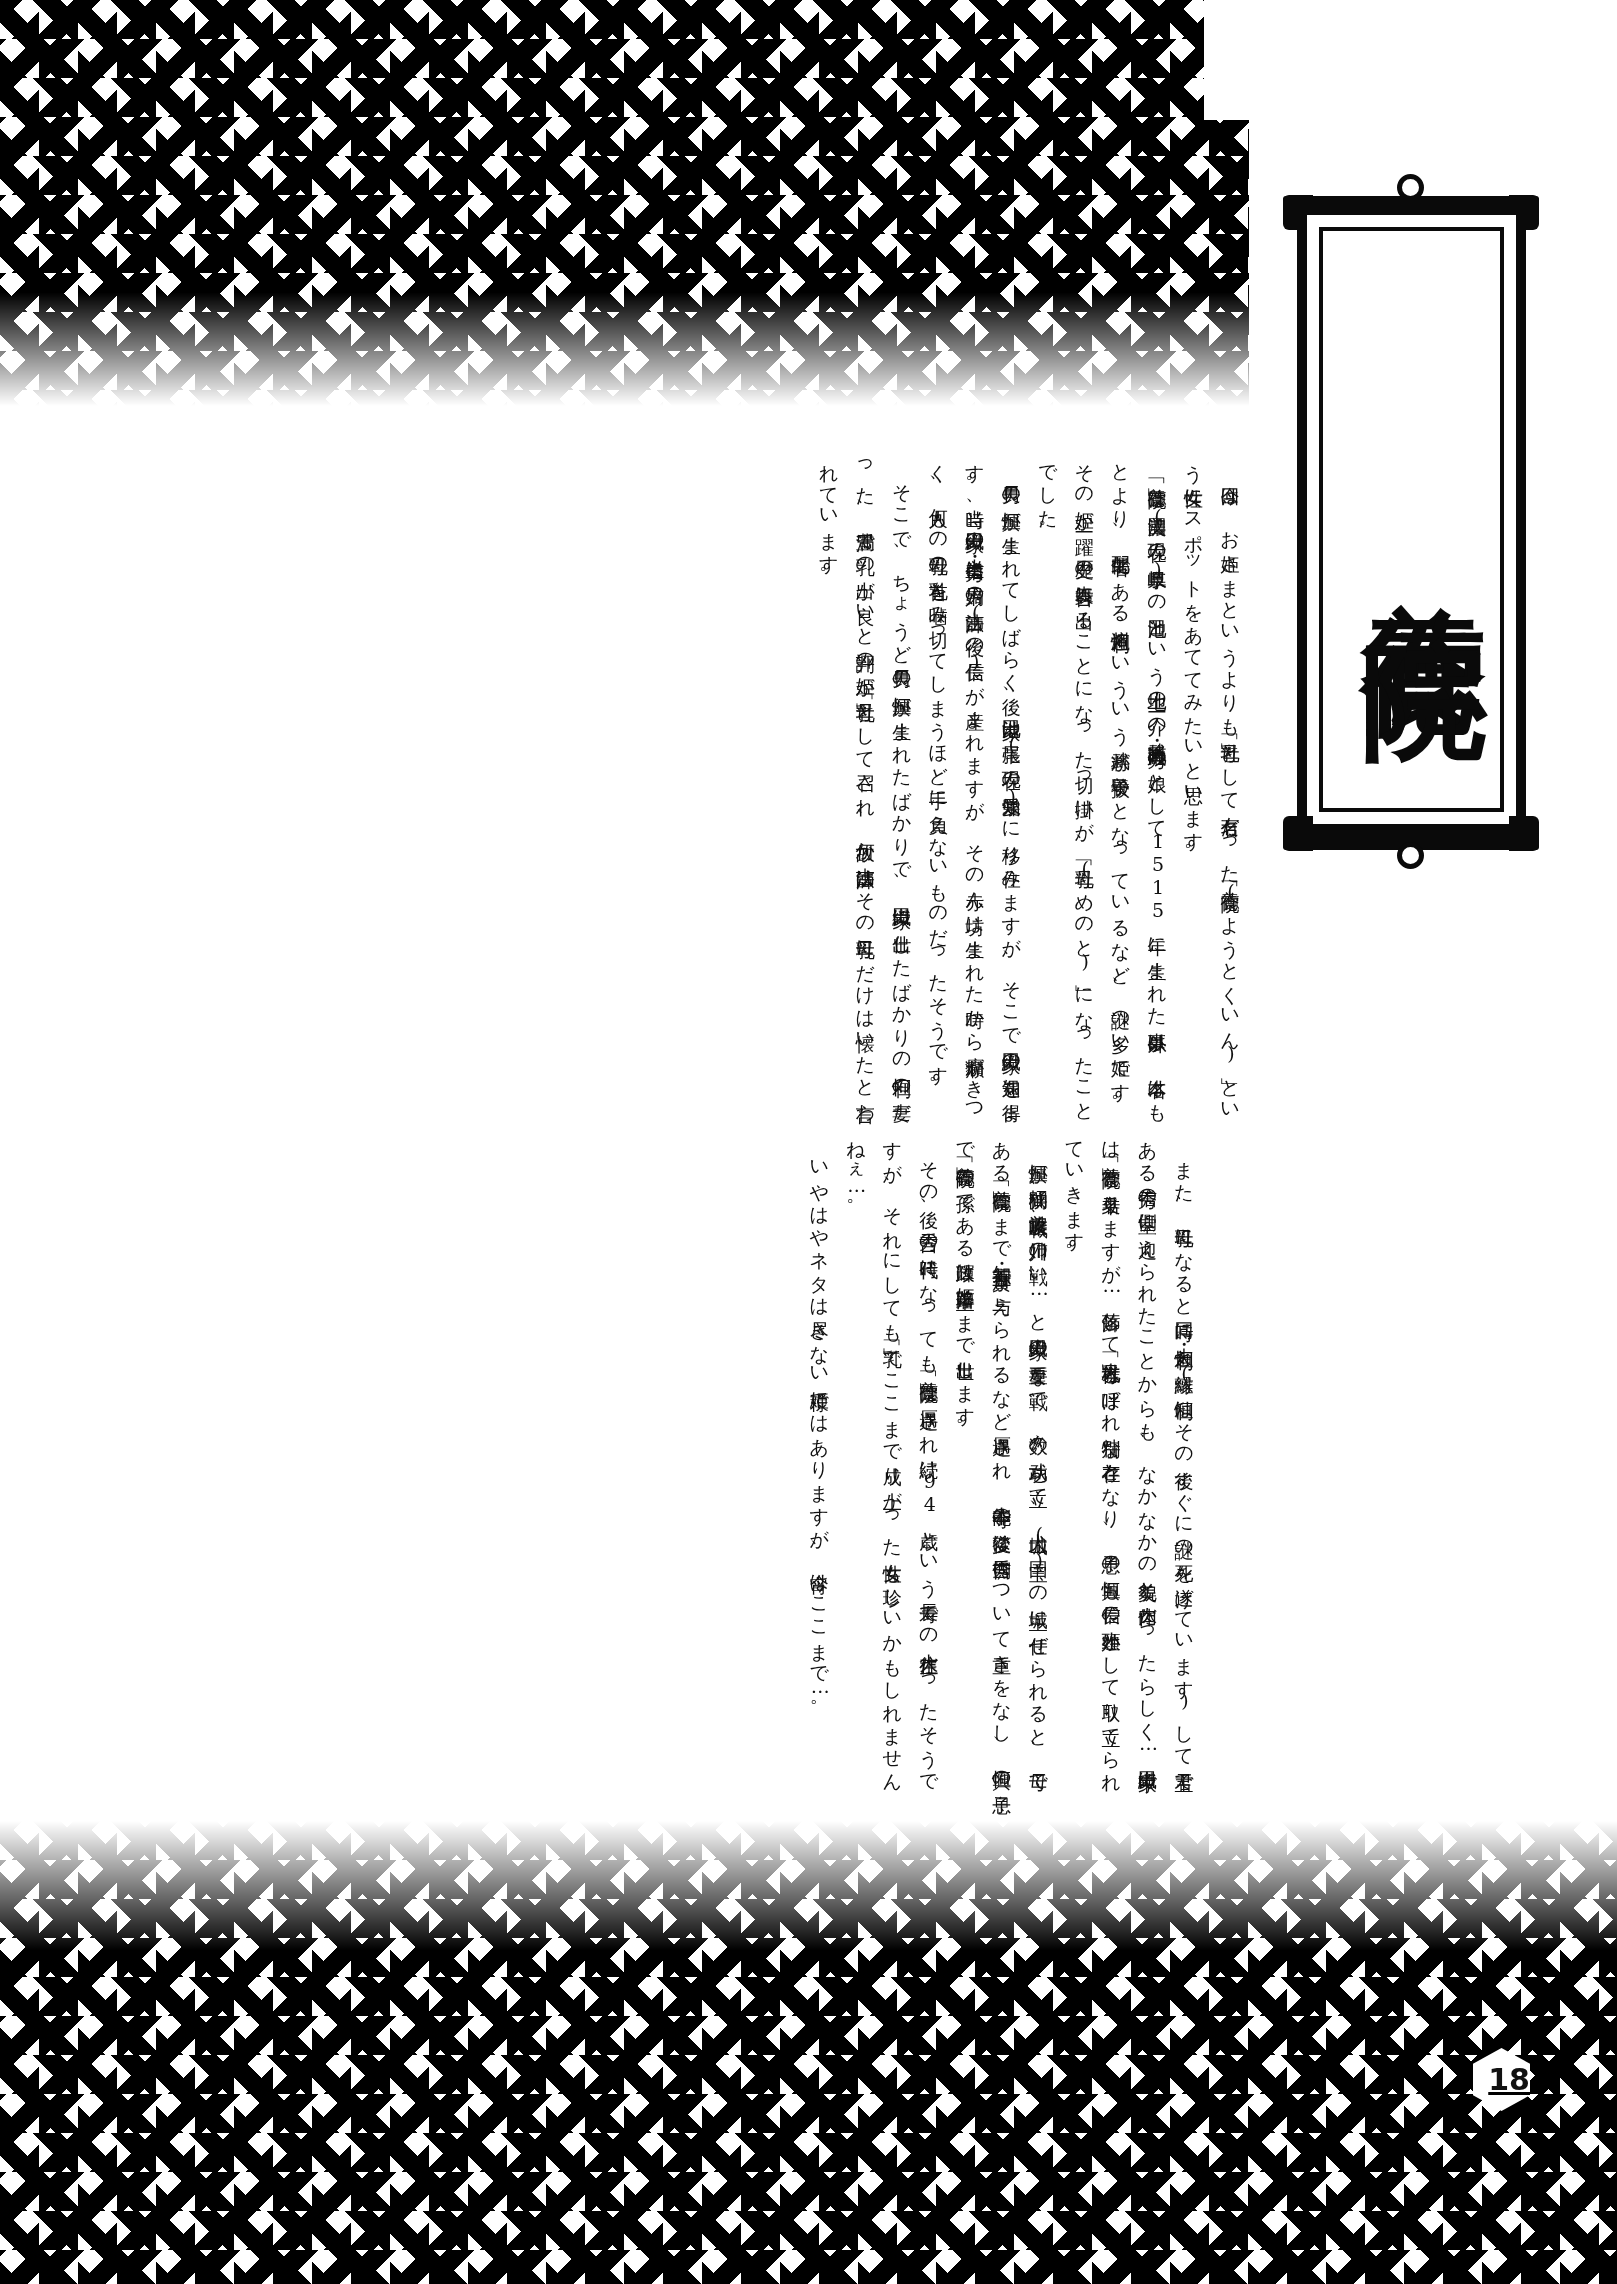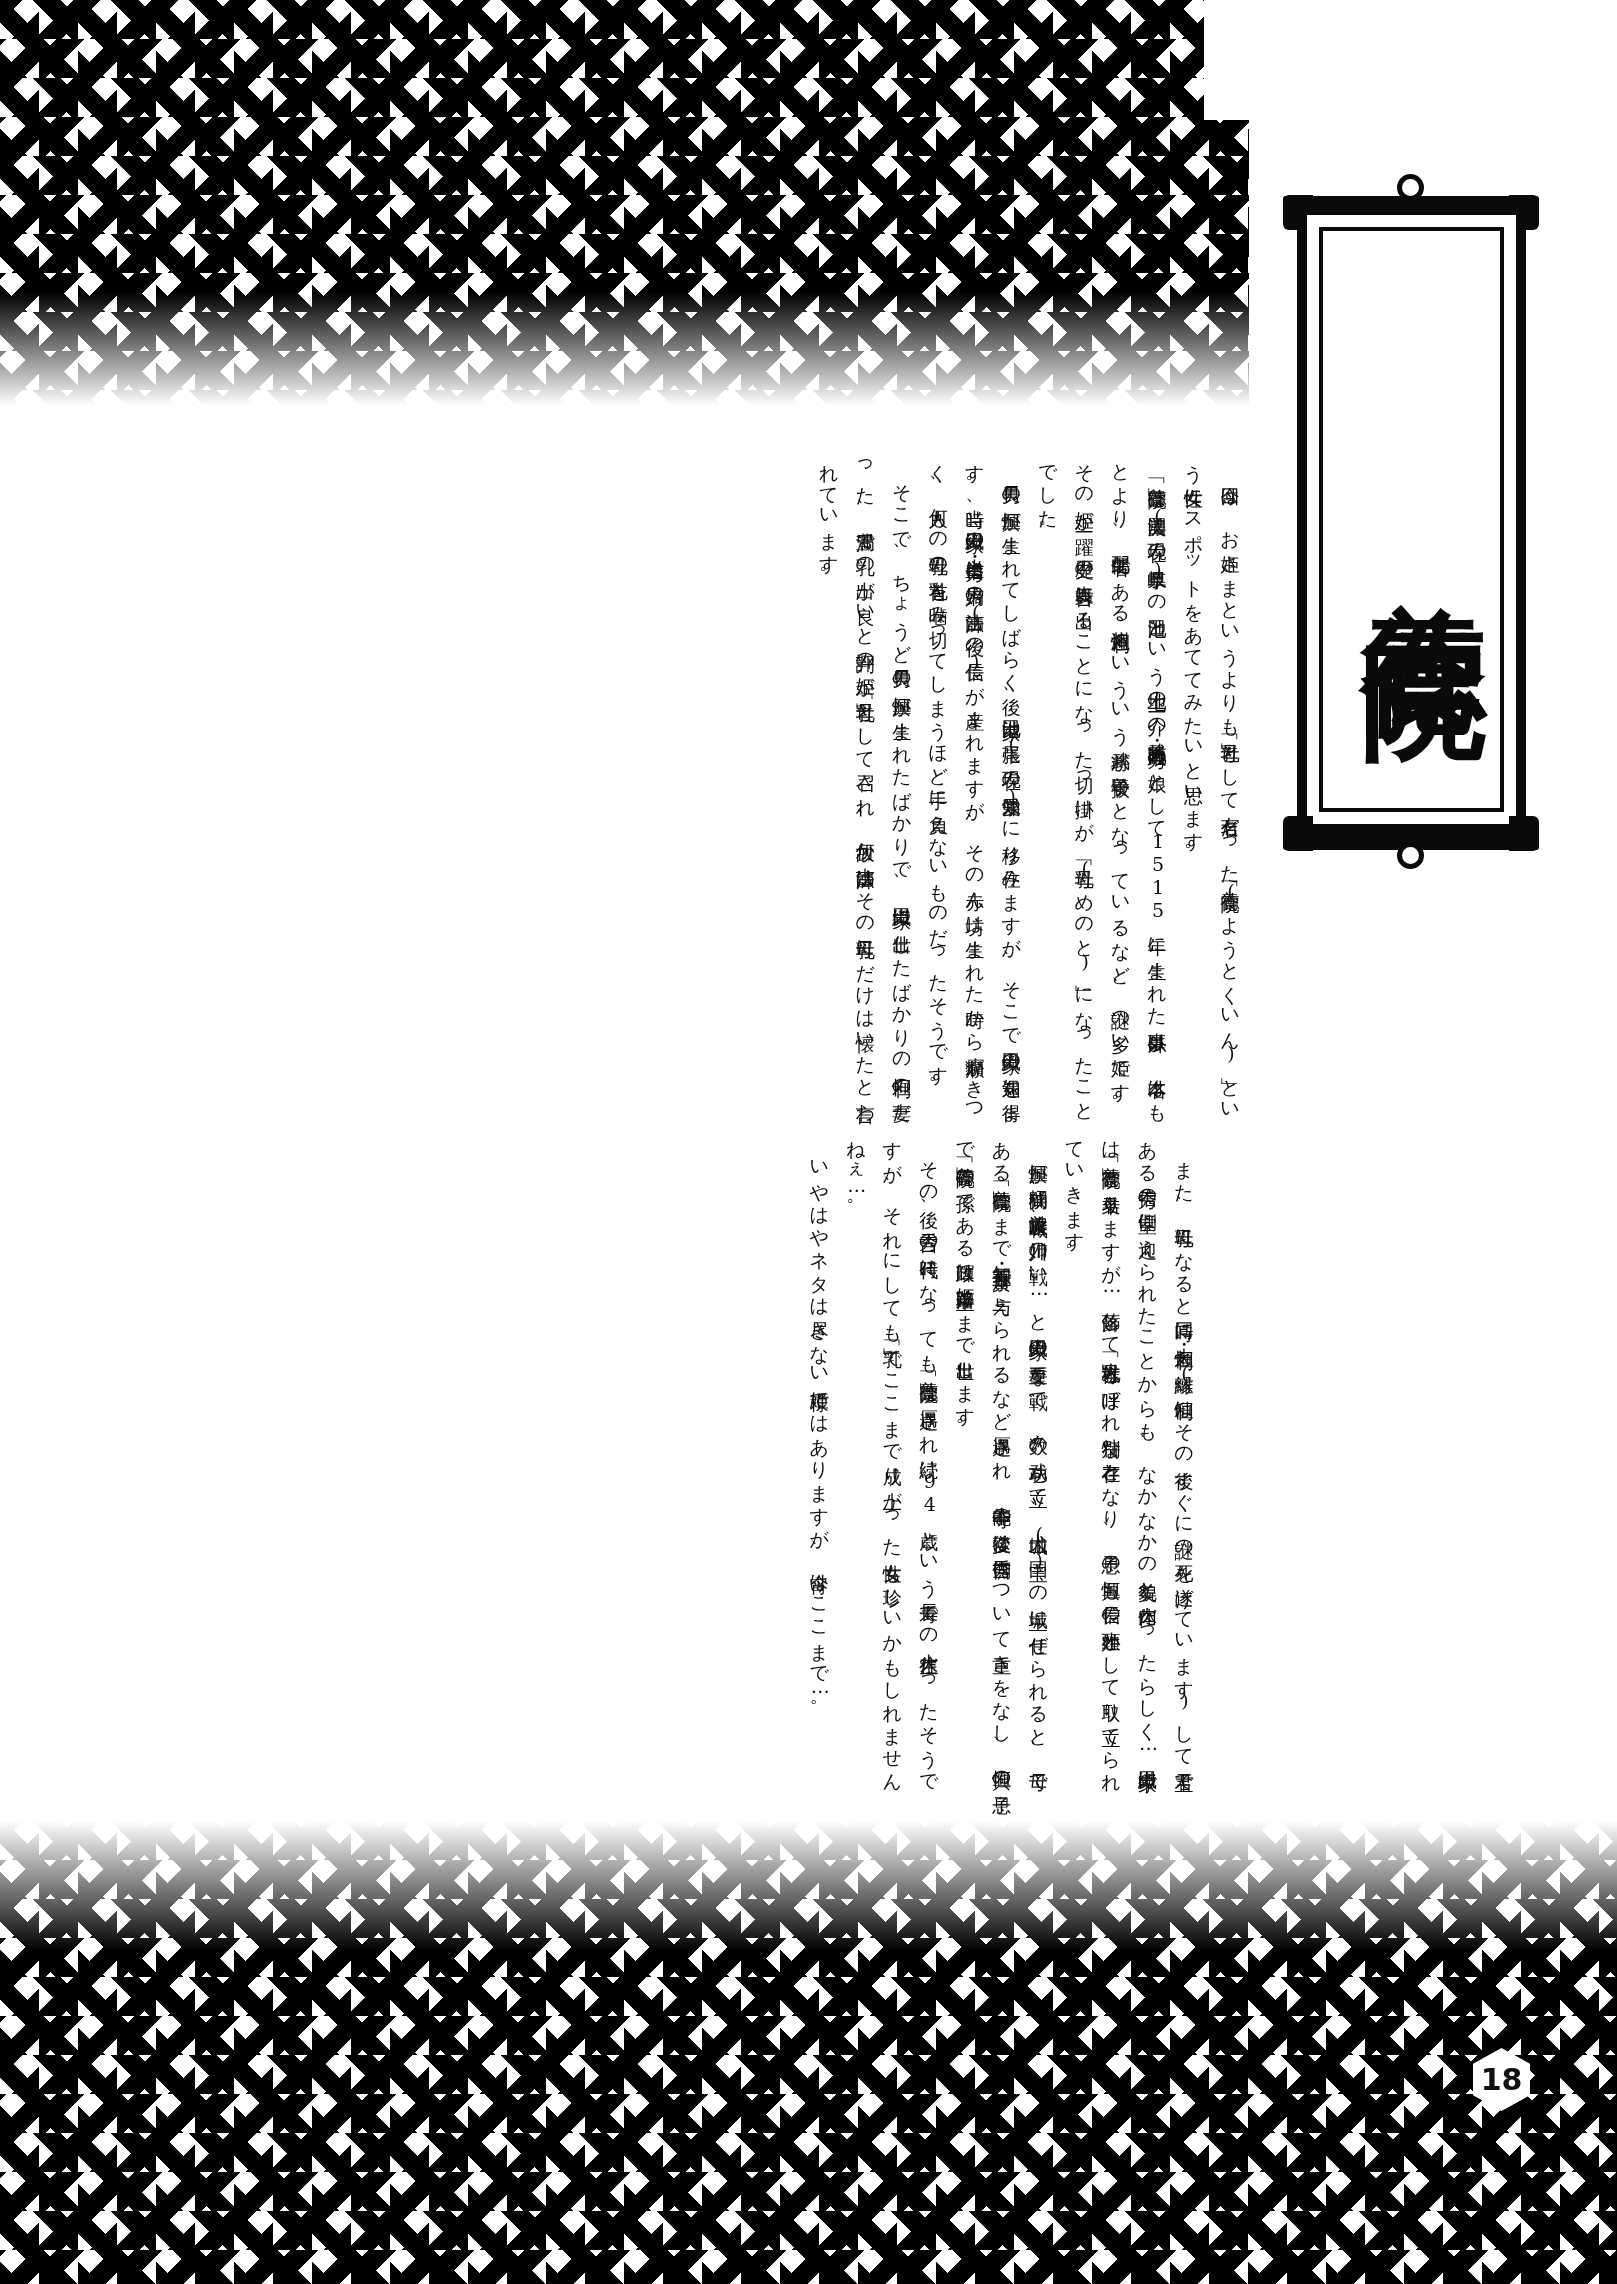--- a/index.html
+++ b/index.html
@@ -156,21 +156,22 @@
   .page-badge {
     position: absolute;
     top: 2048px;
     left: 1473px;
     width: 57px;
     height: 63px;
     background: #ffffff;
     clip-path: polygon(50% 0%, 100% 25%, 100% 75%, 50% 100%, 0% 75%, 0% 25%);
     display: flex;
     align-items: center;
-    justify-content: center;
+    justify-content: flex-end;
+    text-decoration: underline;
   }
   .page-badge span {
     font-family: "DejaVu Sans", "Liberation Sans", sans-serif;
     font-weight: bold;
     font-size: 30px;
     color: #111111;
   }
 </style>
 </head>
 <body>

